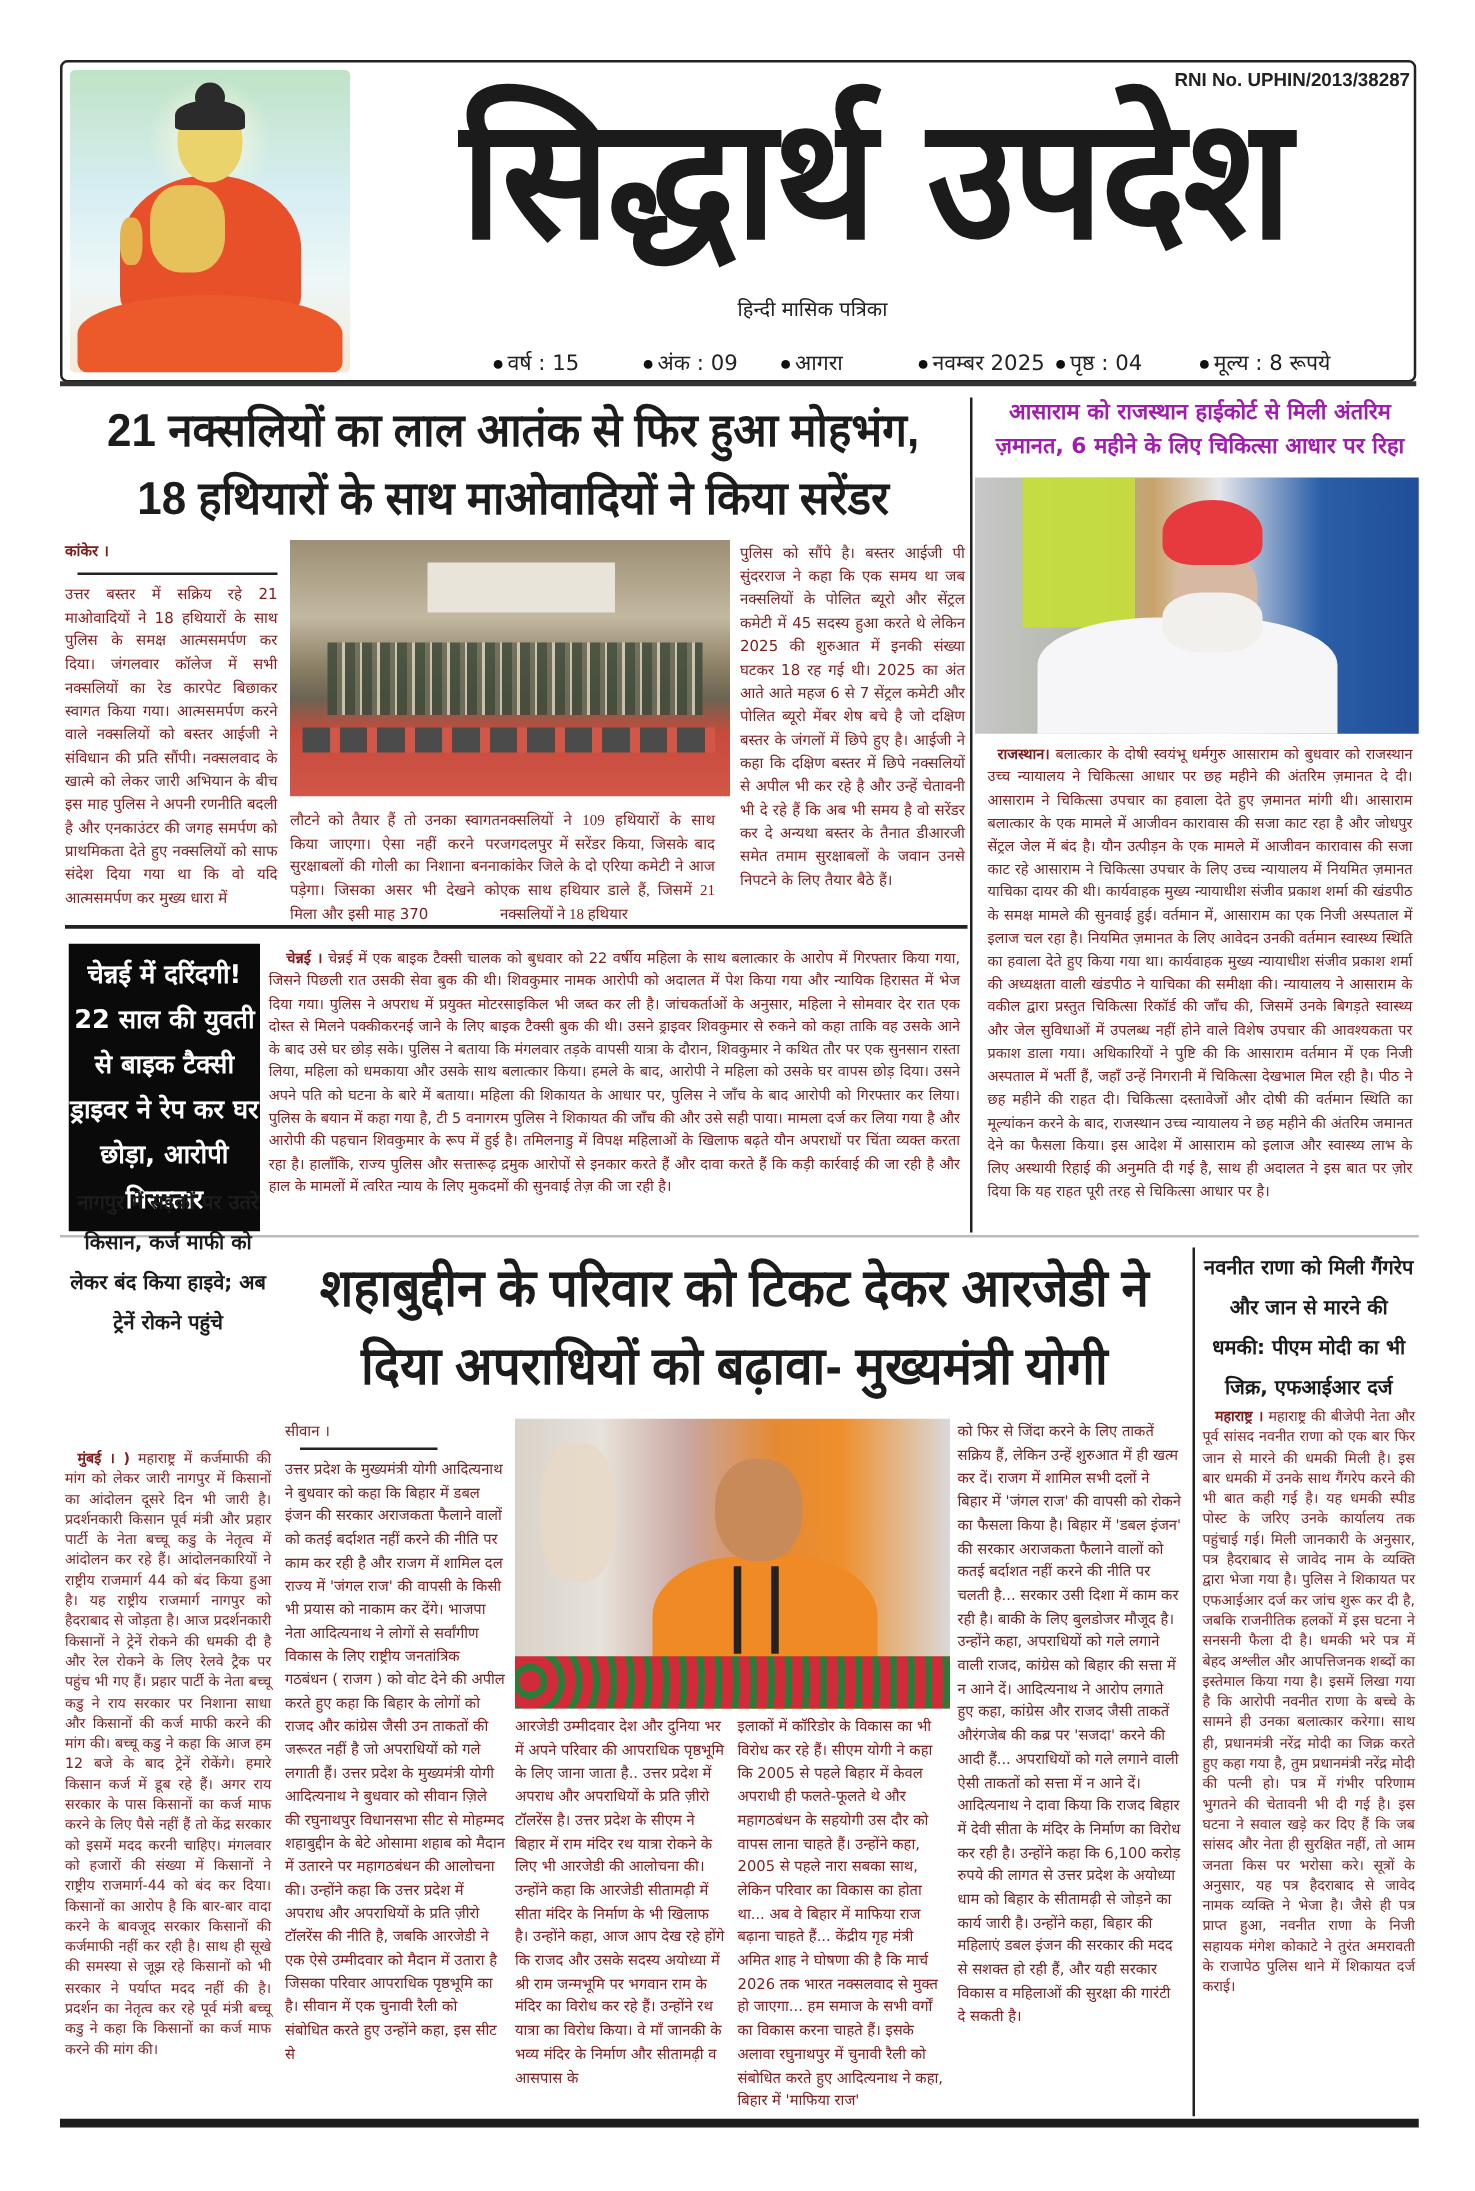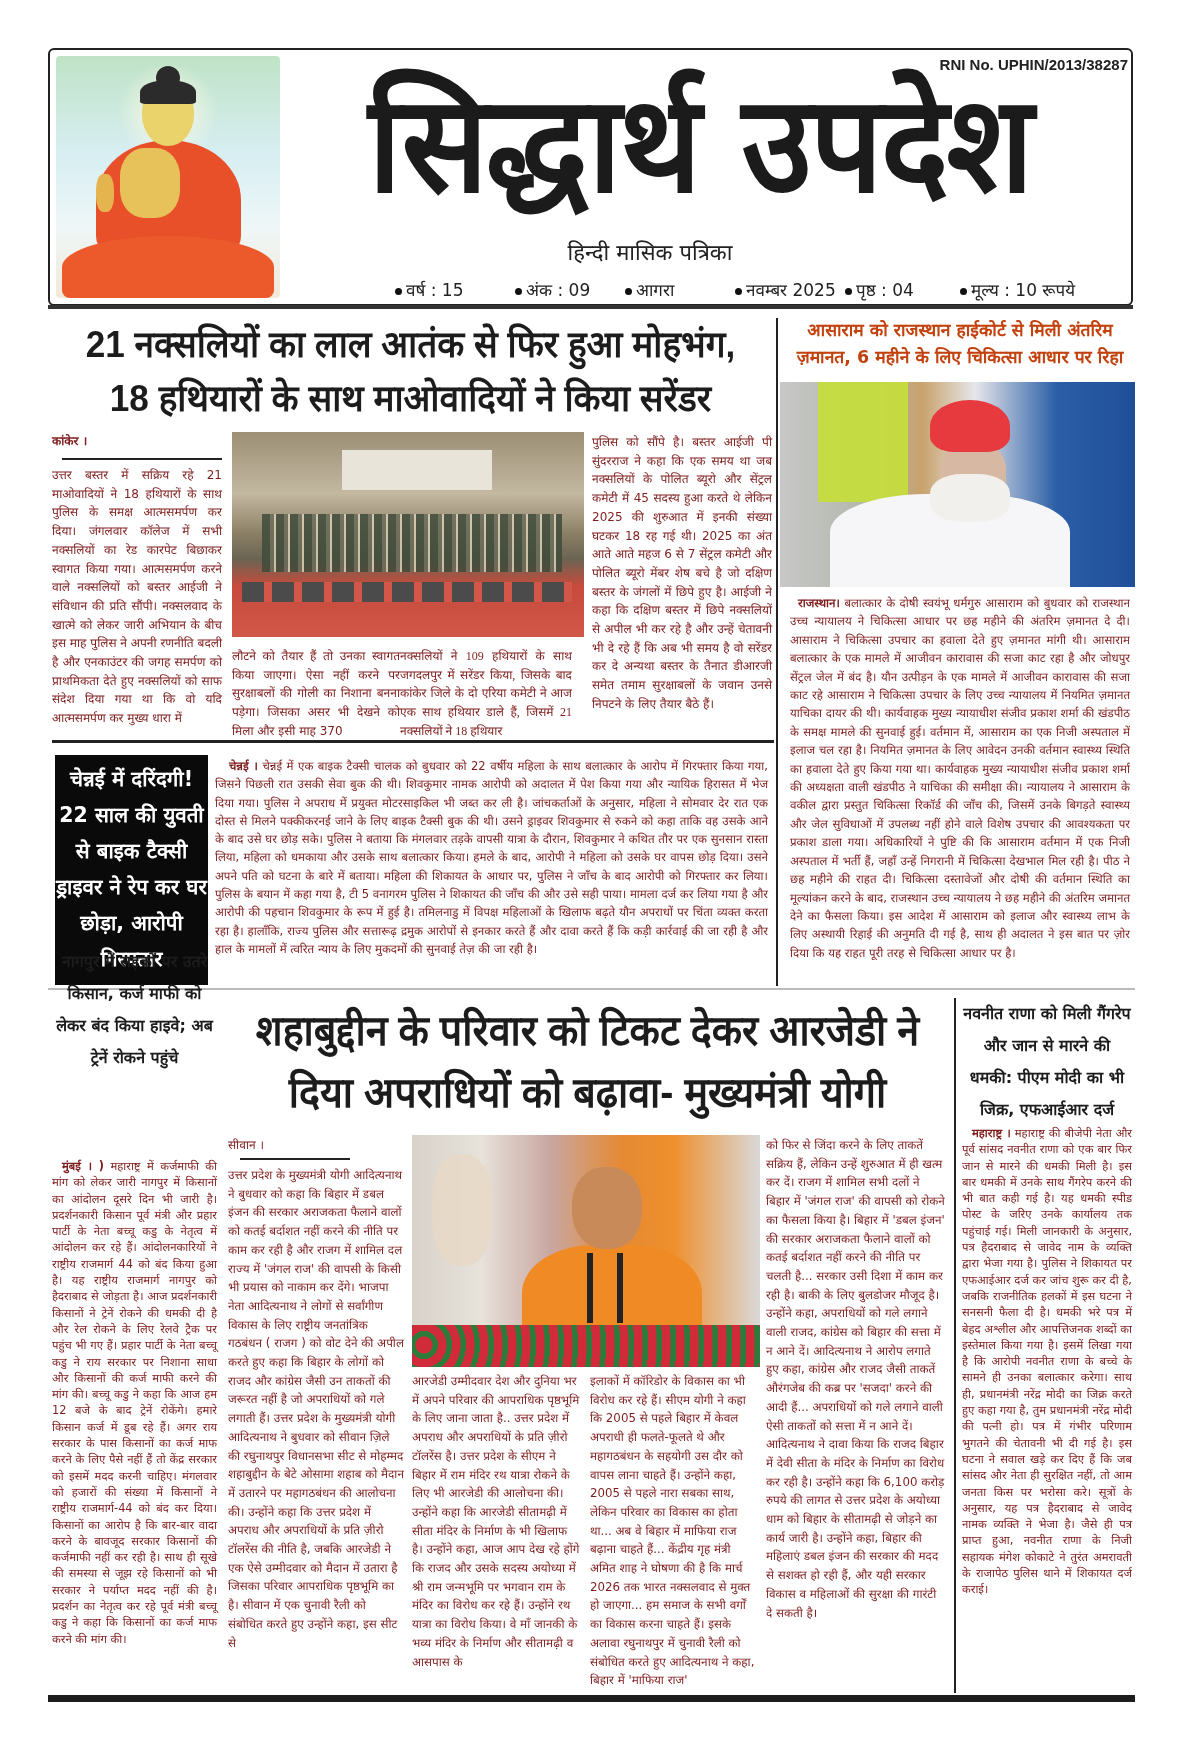--- a/index.html
+++ b/index.html
@@ -16,29 +16,29 @@
   .buddha .head { position: absolute; left: 86px; top: 28px; width: 52px; height: 62px; border-radius: 45% 45% 50% 50%; background: #e9d36a; }
   .buddha .bun { position: absolute; left: 100px; top: 10px; width: 24px; height: 24px; border-radius: 50%; background: #2b2b2b; }
   .buddha .hair { position: absolute; left: 84px; top: 24px; width: 56px; height: 24px; border-radius: 50% 50% 10% 10%; background: #2b2b2b; }
   .buddha .body { position: absolute; left: 40px; top: 84px; width: 145px; height: 120px; border-radius: 50% 50% 20% 20%; background: #e8502a; }
   .buddha .chest { position: absolute; left: 64px; top: 92px; width: 60px; height: 70px; border-radius: 40%; background: #e7c25a; }
   .buddha .lap { position: absolute; left: 6px; top: 180px; width: 212px; height: 62px; border-radius: 50% 50% 8px 8px; background: #ec5a2c; }
   .buddha .hand { position: absolute; left: 40px; top: 118px; width: 18px; height: 38px; border-radius: 40%; background: #e6b44f; }
 
   .title { left: 285px; top: 70px; width: 830px; height: 160px; font-family: "DejaVu Sans", sans-serif; font-weight: 900; font-size: 128px; line-height: 150px; letter-spacing: -2px; color: #1b1b1b; text-align: center; transform: scaleY(1.05); }
   .rni { right: 52px; top: 56px; font-family: "Liberation Sans", sans-serif; font-weight: 700; font-size: 15px; color: #222; }
-  .subtitle { left: 500px; top: 236px; width: 300px; text-align: center; font-size: 22px; color: #222; }
+  .subtitle { left: 500px; top: 236px; width: 300px; text-align: center; font-size: 16px; color: #222; }
   .meta-bar { left: 395px; top: 276px; width: 720px; height: 24px; font-size: 17px; color: #222; }
   .meta-item { position: absolute; top: 2px; white-space: nowrap; }
   .meta-item .dot { display: inline-block; width: 7px; height: 7px; border-radius: 50%; background: #111; margin-right: 4px; vertical-align: middle; }
   .rule-thick { left: 48px; top: 305px; width: 1085px; height: 4px; background: #333; }
 
   
   .head-main { left: 48px; top: 318px; width: 725px; text-align: center; font-family: "Liberation Sans", sans-serif; font-weight: 700; font-size: 37px; line-height: 54px; color: #1c1c1c; transform: scaleX(0.95); }
-  .head-side { left: 790px; top: 317px; width: 340px; text-align: center; font-weight: 700; font-size: 17.5px; line-height: 27px; color: #c2410c; }
+  .head-side { left: 790px; top: 317px; width: 340px; text-align: center; font-weight: 700; font-size: 17.5px; line-height: 27px; color: #a21caf; }
 
   .col-text { font-size: 12px; line-height: 18.7px; text-align: justify; color: #7f1d1d; }
   .dateline { font-weight: 700; }
   .vrule { background: #222; width: 2px; }
   .hrule { background: #222; height: 3px; }
 
   .photo { overflow: hidden; }
   .photo-naxal { left: 232px; top: 432px; width: 352px; height: 205px; background: linear-gradient(180deg, #9c8f76 0%, #c3b8a0 30%, #8a7e64 50%, #6b6453 62%, #c64b3c 75%, #d25749 100%); }
   .photo-naxal .crowd { position: absolute; left: 30px; top: 82px; width: 300px; height: 58px; background: repeating-linear-gradient(90deg, #3f4a3a 0 8px, #6a6c5a 8px 12px, #d8cfb7 12px 14px); opacity: 0.85; }
   .photo-naxal .banner { position: absolute; left: 110px; top: 18px; width: 150px; height: 40px; background: #e8e4da; }
@@ -82,21 +82,21 @@
 </div>
 <div class="abs rni">RNI No. UPHIN/2013/38287</div>
 <div class="abs title">सिद्धार्थ उपदेश</div>
 <div class="abs subtitle">हिन्दी मासिक पत्रिका</div>
 <div class="abs meta-bar">
   <span class="meta-item" style="left:0px"><span class="dot"></span><span>वर्ष : 15</span></span>
   <span class="meta-item" style="left:120px"><span class="dot"></span><span>अंक : 09</span></span>
   <span class="meta-item" style="left:230px"><span class="dot"></span><span>आगरा</span></span>
   <span class="meta-item" style="left:340px"><span class="dot"></span><span>नवम्बर 2025</span></span>
   <span class="meta-item" style="left:450px"><span class="dot"></span><span>पृष्ठ : 04</span></span>
-  <span class="meta-item" style="left:565px"><span class="dot"></span><span>मूल्य : 10 रूपये</span></span>
+  <span class="meta-item" style="left:565px"><span class="dot"></span><span>मूल्य : 8 रूपये</span></span>
 </div>
 <div class="abs rule-thick"></div>
 
 <div class="abs head-main">21 नक्सलियों का लाल आतंक से फिर हुआ मोहभंग, 18 हथियारों के साथ माओवादियों ने किया सरेंडर</div>
 <div class="abs col-text dateline" style="left:52px; top:432px;">कांकेर ।</div>
 <div class="abs hrule" style="left:62px; top:458px; width:160px; height:2px;"></div>
 <div class="abs col-text" style="left:52px; top:466px; width:170px;">उत्तर बस्तर में सक्रिय रहे 21 माओवादियों ने 18 हथियारों के साथ पुलिस के समक्ष आत्मसमर्पण कर दिया। जंगलवार कॉलेज में सभी नक्सलियों का रेड कारपेट बिछाकर स्वागत किया गया। आत्मसमर्पण करने वाले नक्सलियों को बस्तर आईजी ने संविधान की प्रति सौंपी। नक्सलवाद के खात्मे को लेकर जारी अभियान के बीच इस माह पुलिस ने अपनी रणनीति बदली है और एनकाउंटर की जगह समर्पण को प्राथमिकता देते हुए नक्सलियों को साफ संदेश दिया गया था कि वो यदि आत्मसमर्पण कर मुख्य धारा में</div>
 <div class="abs photo photo-naxal">
   <div class="banner"></div>
     <div class="crowd"></div>

